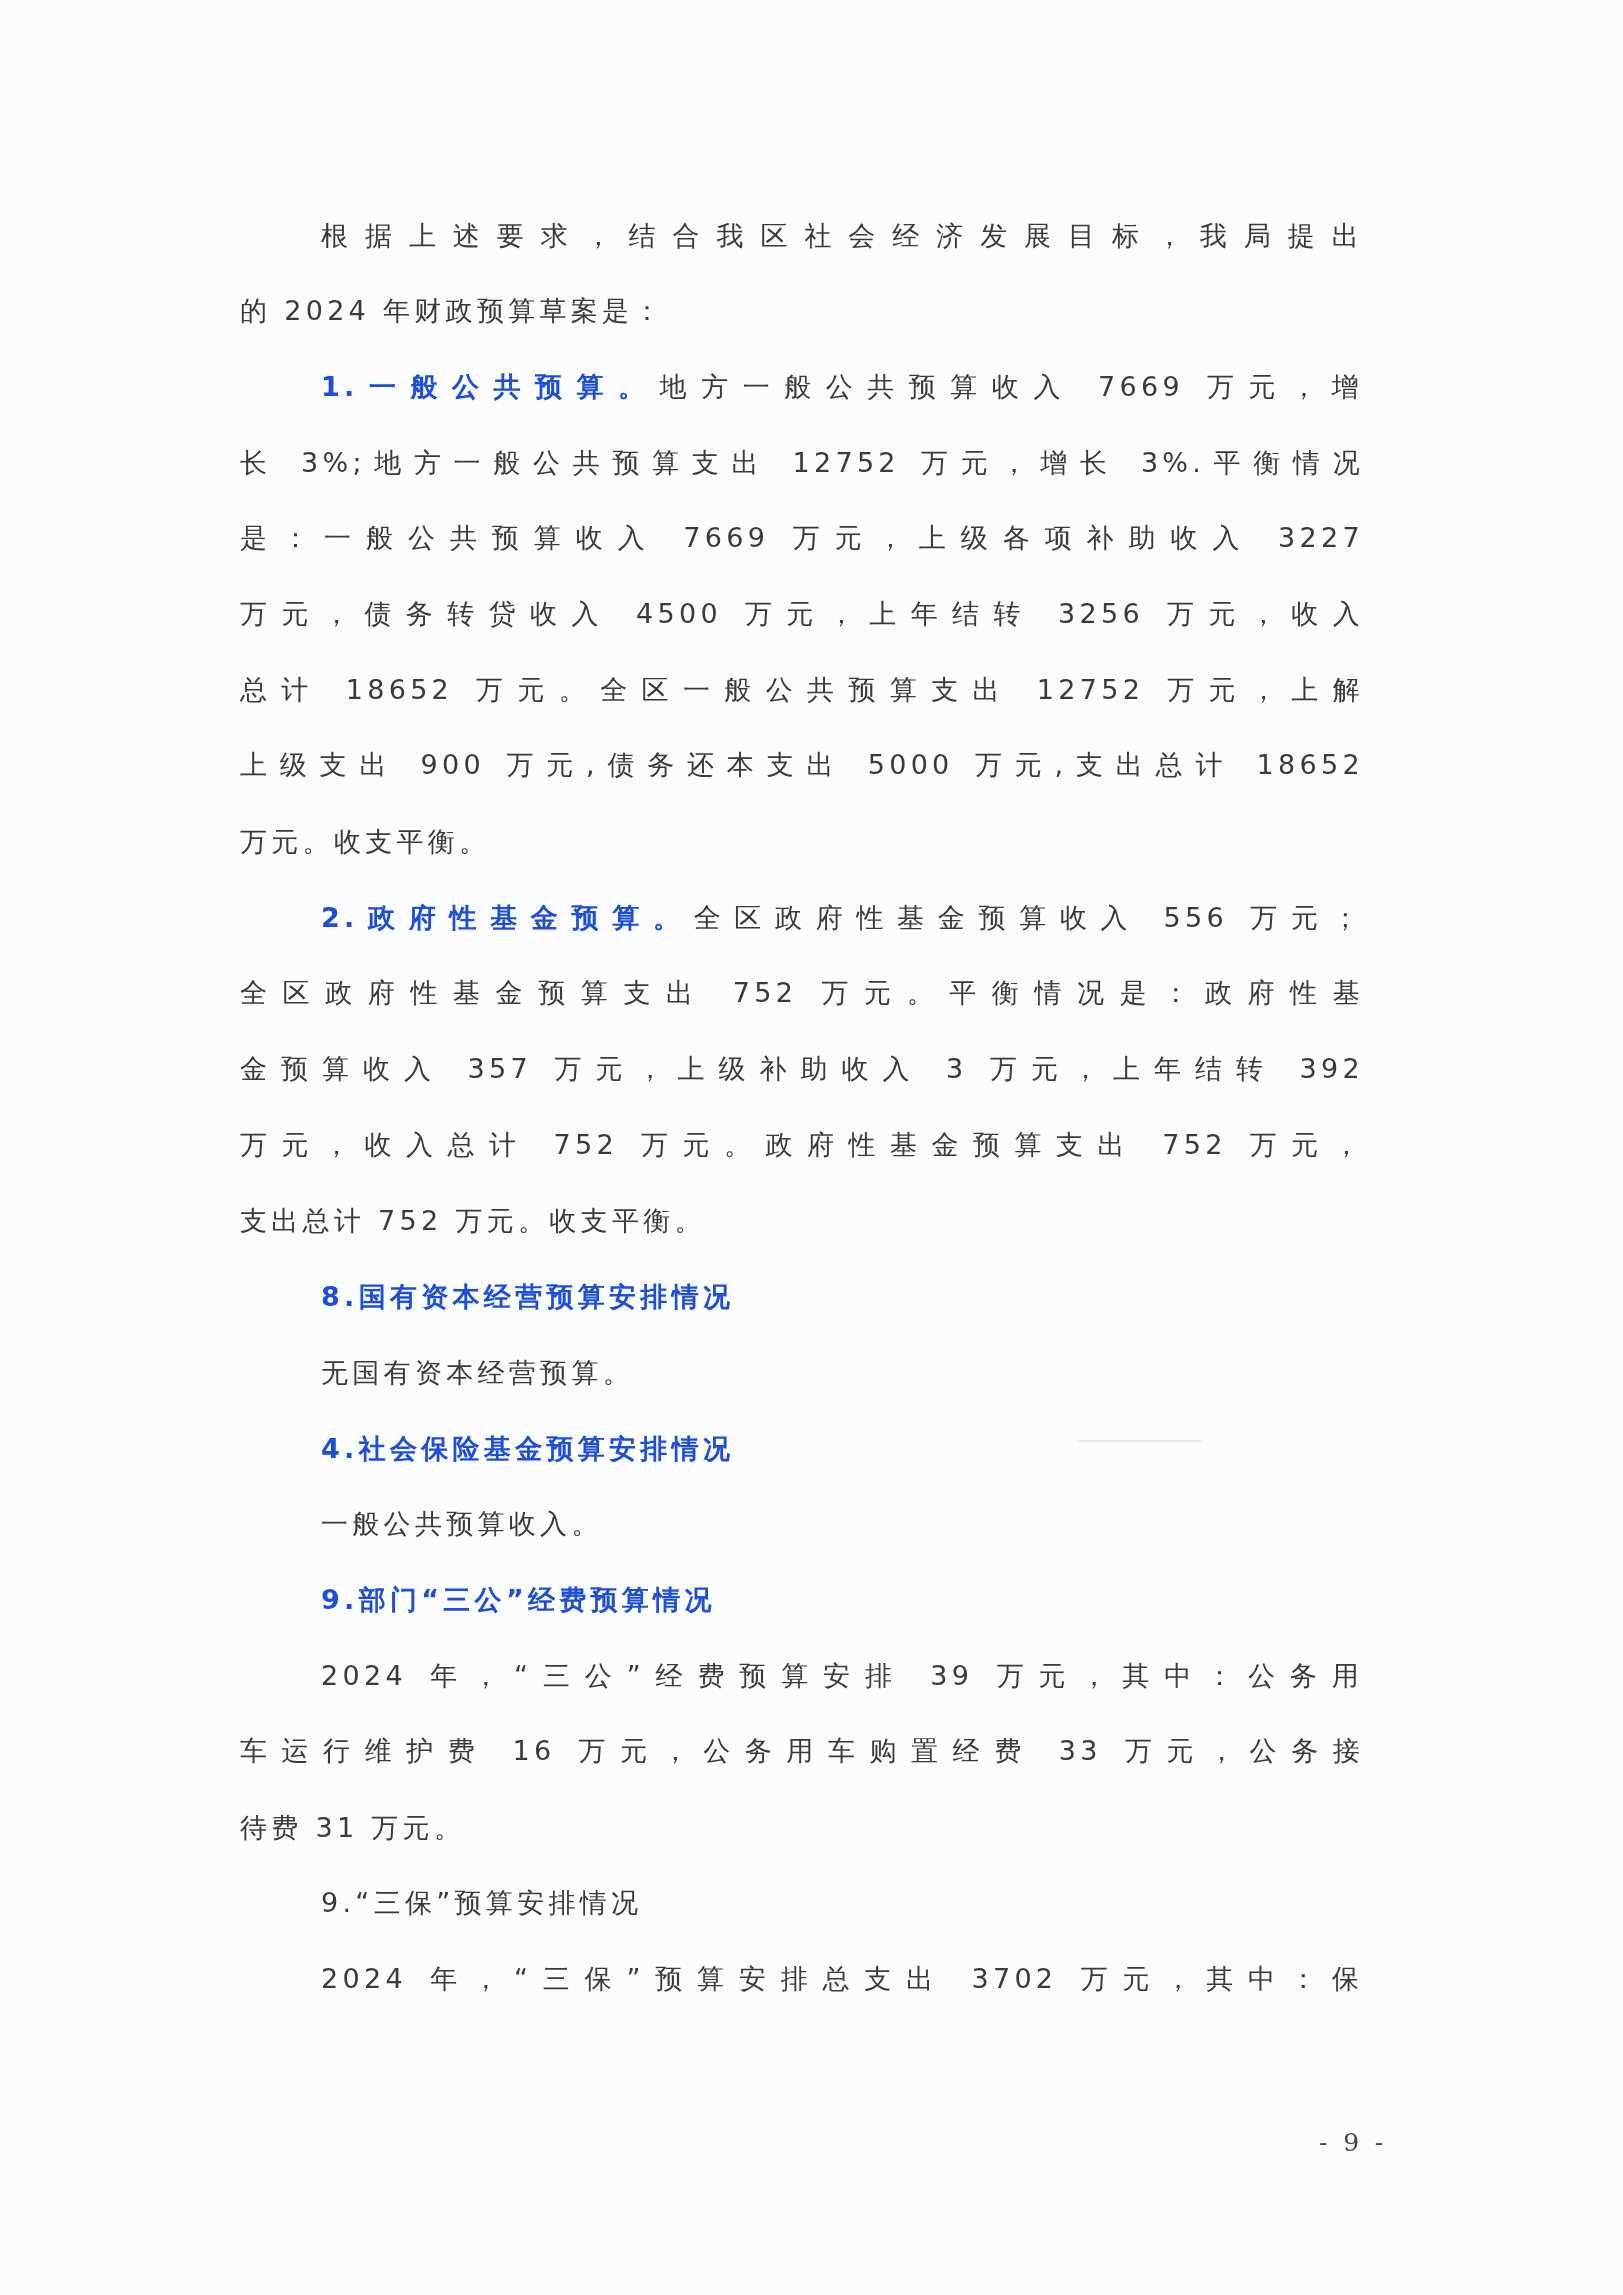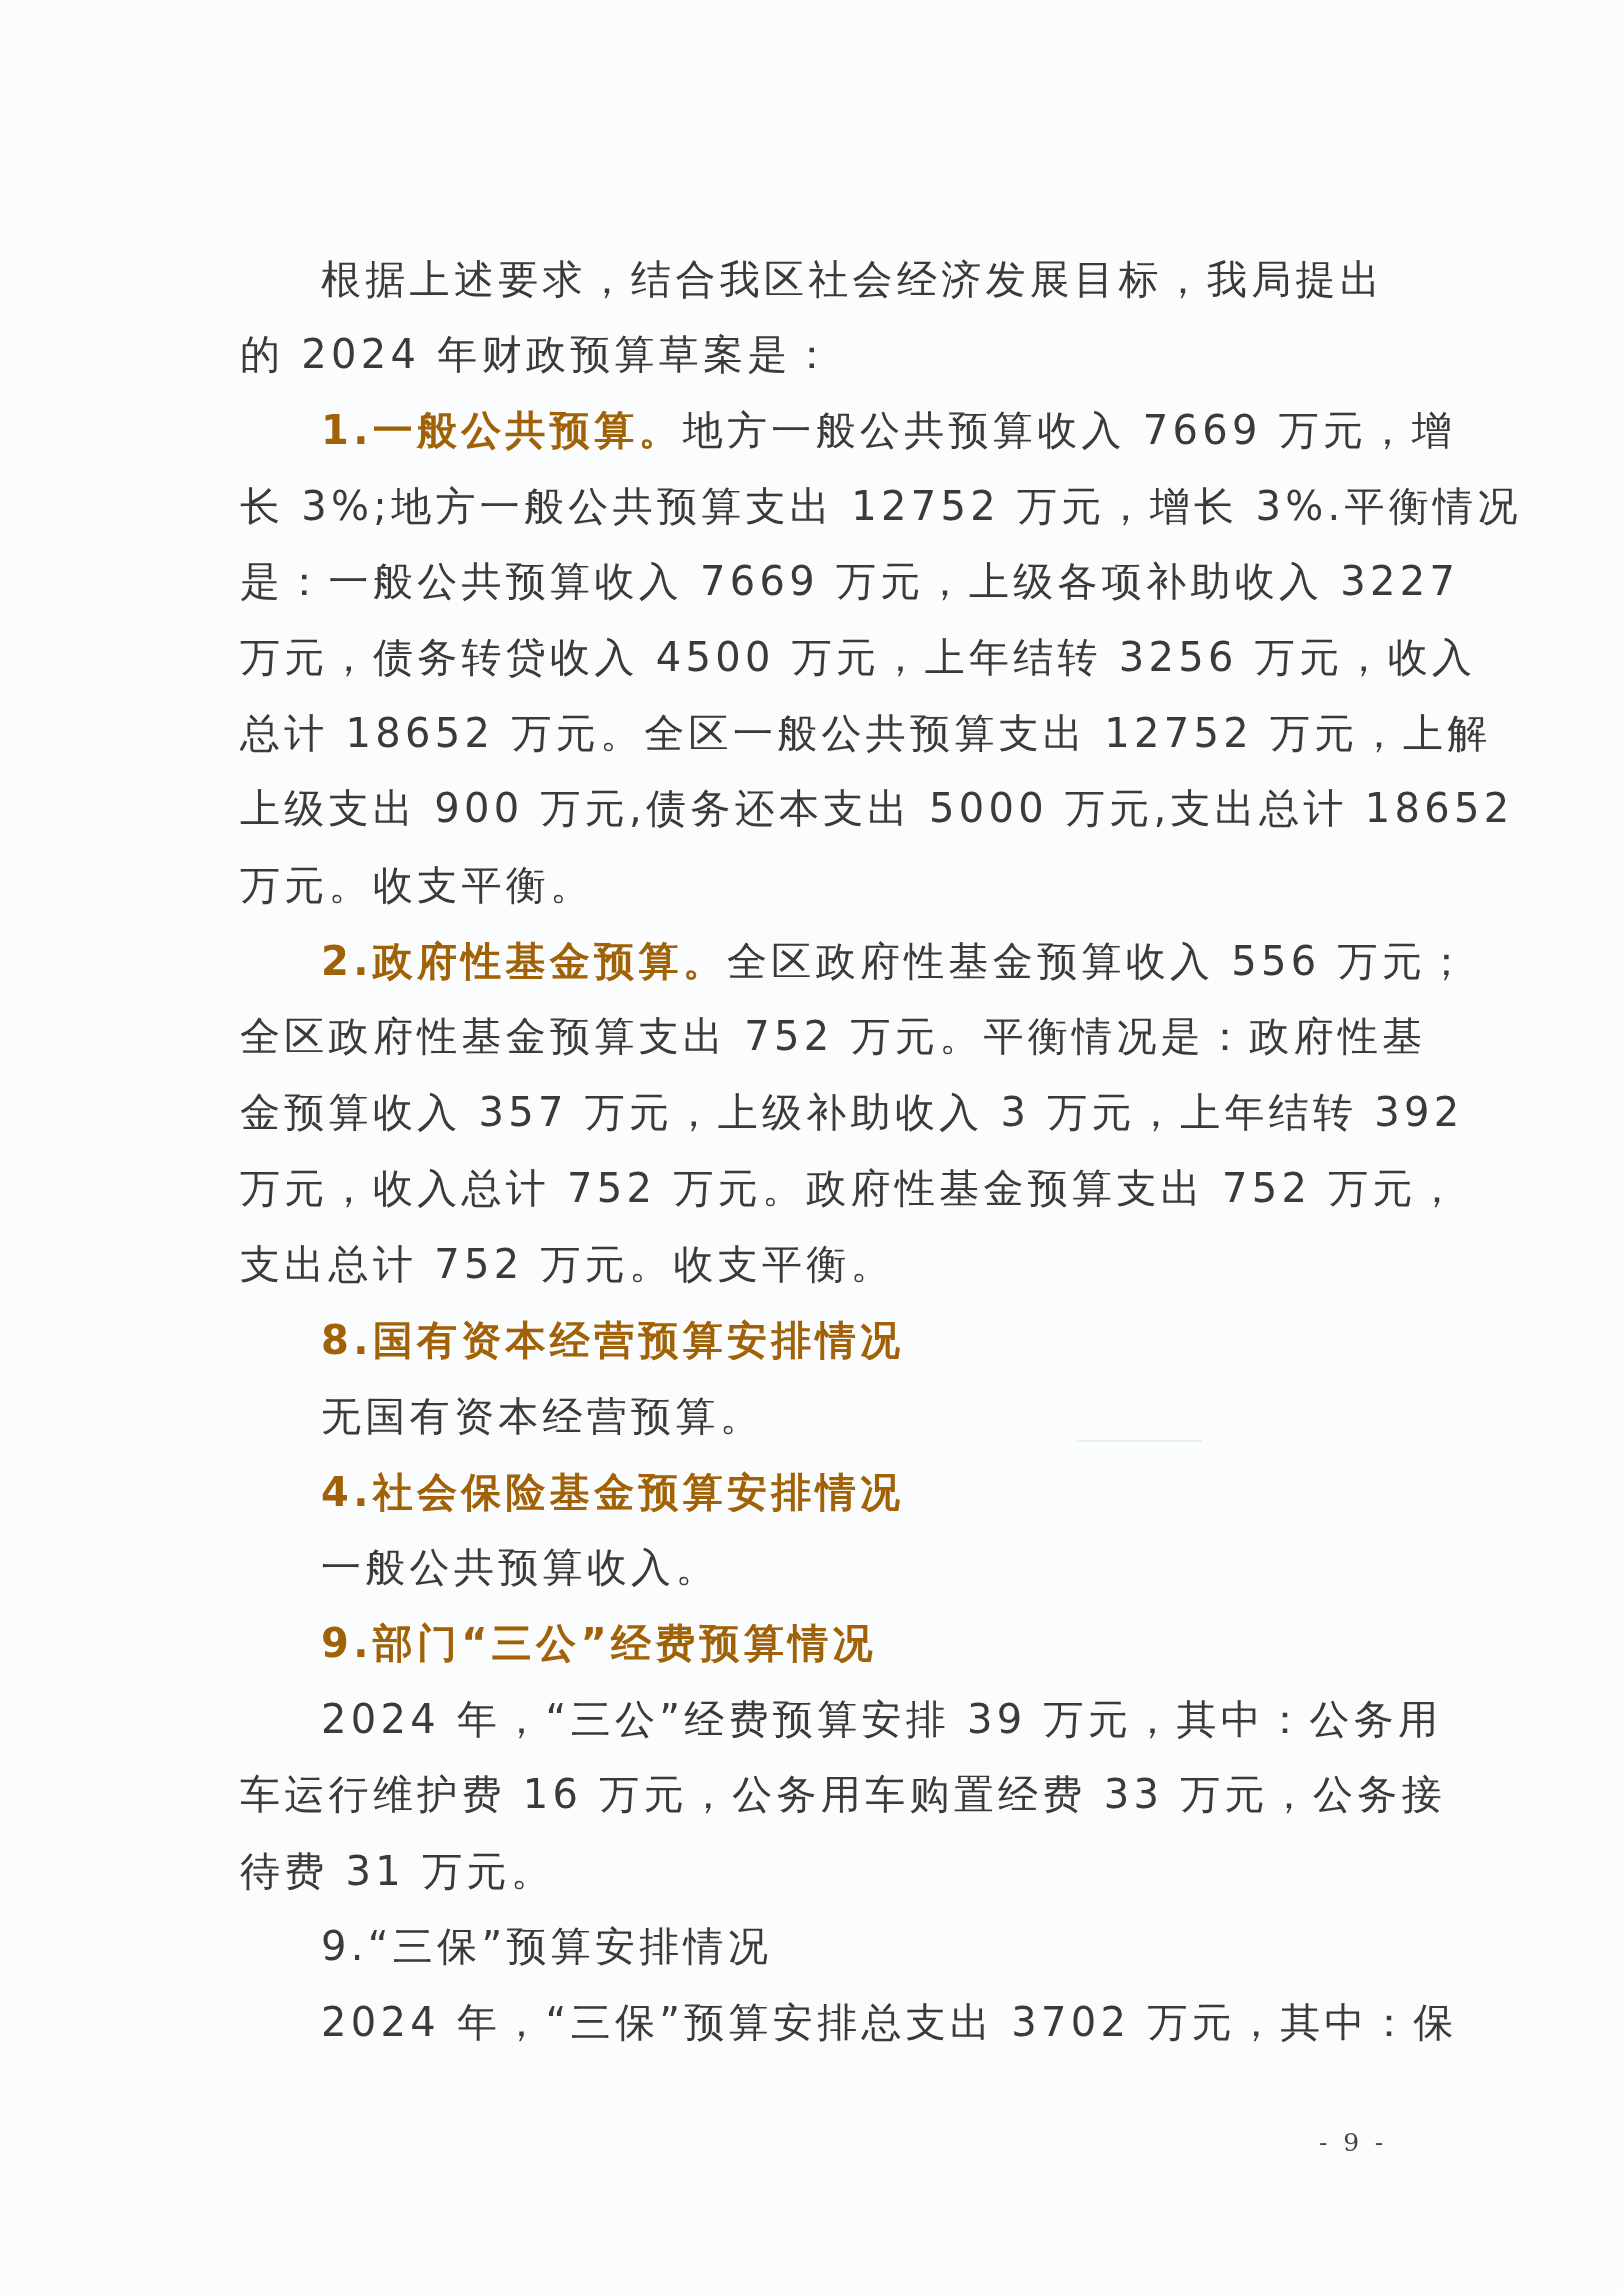--- a/index.html
+++ b/index.html
@@ -18,33 +18,32 @@
     .page {
       position: absolute;
       left: 240px;
       top: 0;
       width: 1124px;
     }
     .line {
       position: absolute;
       left: 0;
       width: 1124px;
-      font-size: 40px;
+      font-size: 27px;
       line-height: 53px;
       height: 53px;
       white-space: nowrap;
       letter-spacing: 4.3px;
-      margin-top: 44px;
     }
     .justify {
       text-align: justify;
       text-align-last: justify;
     }
     .indent { padding-left: 81px; width: 1042px; }
-    .bold { font-weight: bold; color: #a16207; }
+    .bold { font-weight: bold; color: #1d4ed8; }
     .faint-rule {
       position: absolute;
       left: 1077px;
       top: 1440px;
       width: 125px;
       height: 2px;
       background: #e4f1f1;
     }
     .page-number {
       position: absolute;

